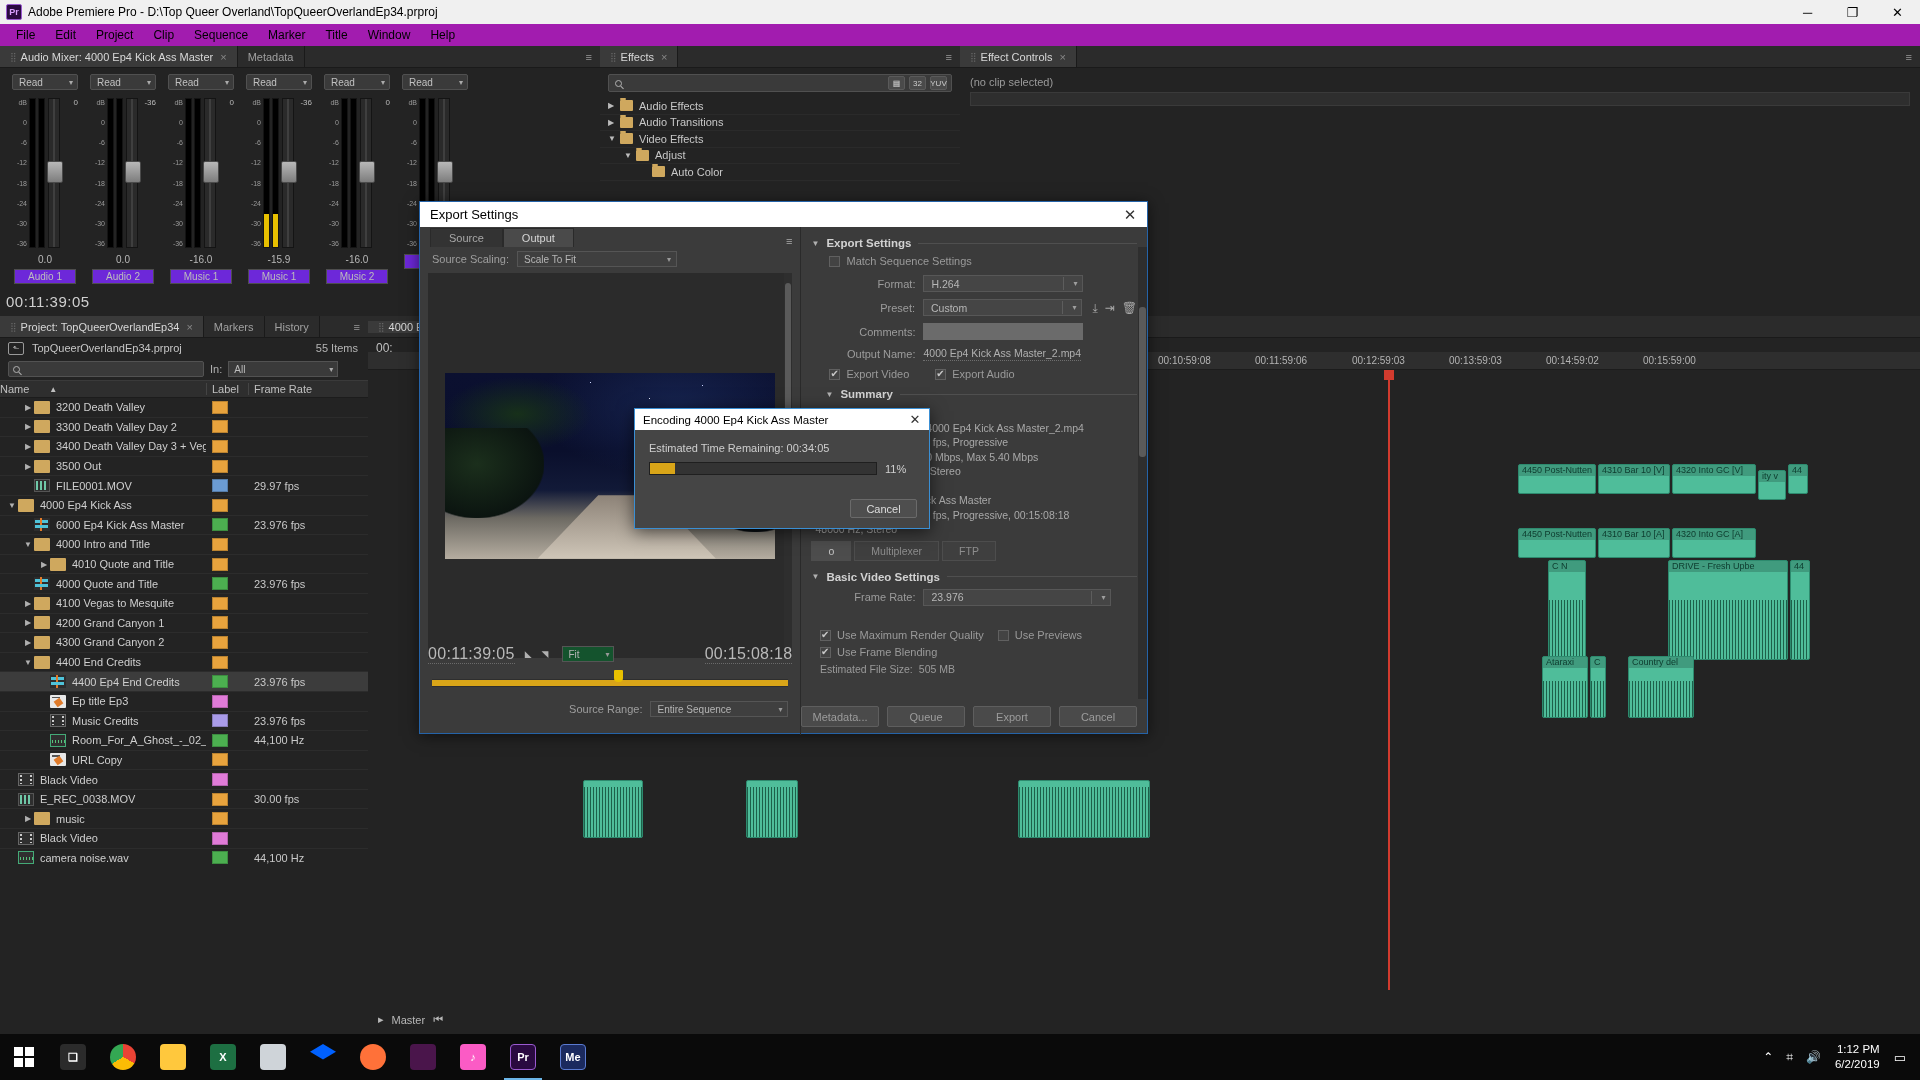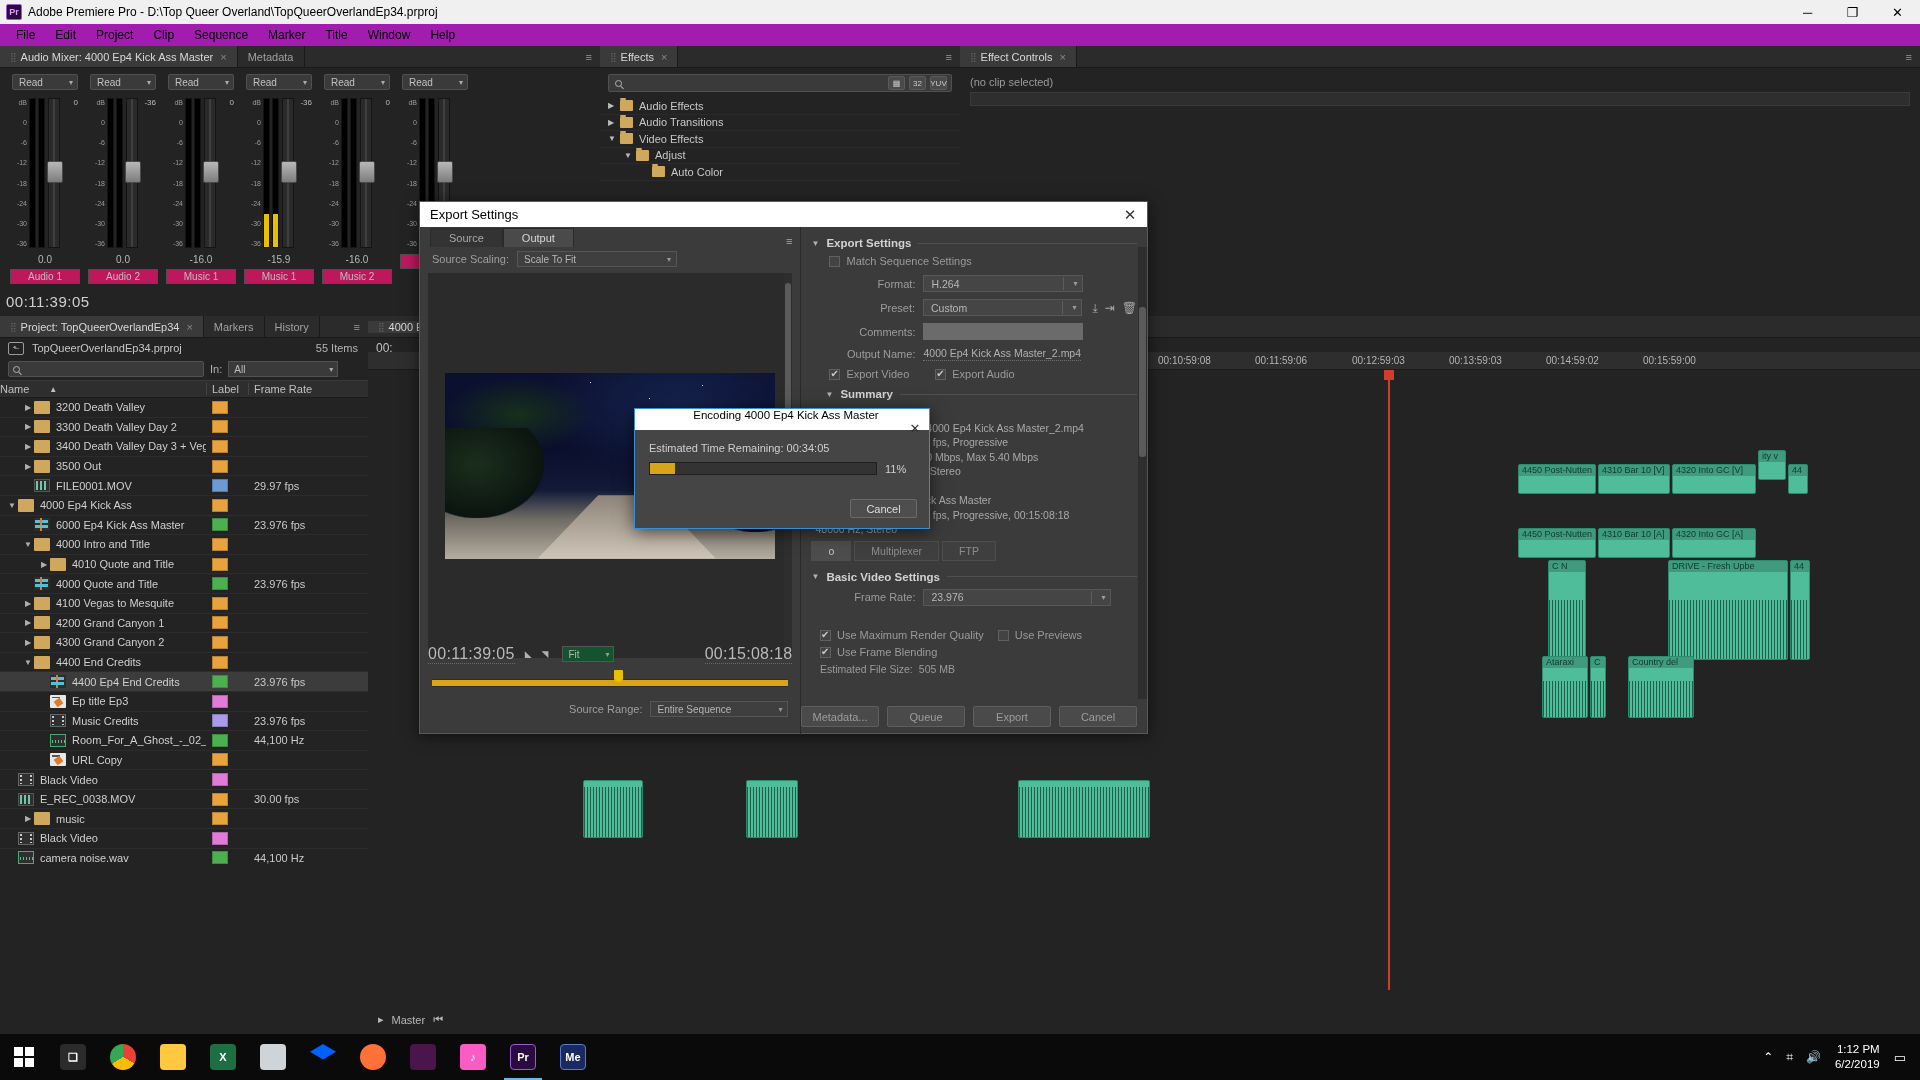--- a/index.html
+++ b/index.html
@@ -94,21 +94,21 @@
   .mx-fader::before{
     content:""; position:absolute; left:50%; top:0; bottom:0; width:1px; background:#555; transform:translateX(-50%);
   }
   .mx-knob {
     position: absolute; left: -2px; width: 16px; height: 22px;
     background: linear-gradient(#b8b8b8,#7d7d7d); border: 1px solid #4a4a4a; border-radius: 2px;
   }
   .mx-db { font-size: 8px; color: #bbb; text-align: right; width: 16px; }
   .mx-val { text-align: center; font-size: 10px; color: #b8b8b8; margin-top: 6px; }
   .mx-name {
-    margin: 4px auto 0; width: 70px; height: 15px; background: #be185d;
+    margin: 4px auto 0; width: 62px; height: 15px; background: #6d28d9;
     border: 1px solid #4e4e4e; font-size: 10px; color: #bdbdbd;
     display: flex; align-items: center; justify-content: center;
   }
   .mx-tc {
     position: absolute; left: 6px; bottom: 6px; font-size: 15px; color: #d0d0d0;
     letter-spacing: 0.5px;
   }
   .mx-transport{
     position:absolute; right: 10px; bottom: 8px; display:flex; gap:12px; color:#b0b0b0; font-size:11px; align-items:center;
   }
@@ -390,21 +390,21 @@
   .ed-rscroll i{ position:absolute; left:1px; right:1px; top:60px; height:150px; background:#5a5a5a; border-radius:3px;}
 
   
   #encoding-dialog {
     position: absolute; left: 634px; top: 362px; width: 296px; height: 121px;
     background: #454545; border: 1px solid #3a8fd4; z-index: 90;
     box-shadow: 0 3px 16px rgba(0,0,0,0.6);
   }
   .enc-title {
     height: 21px; background: #fff; display: flex; align-items: center;
-    padding-left: 8px; font-size: 11.5px; color: #000; flex-direction: column;
+    padding-left: 8px; font-size: 11.5px; color: #000;
   }
   .enc-close {
     margin-left: auto; width: 28px; height: 21px; display: flex;
     align-items: center; justify-content: center; font-size: 13px; color: #333;
   }
   .enc-body { padding: 12px 14px 0; }
   .enc-eta { font-size: 11px; color: #cfcfcf; margin-bottom: 8px; }
   .enc-barrow { display: flex; align-items: center; gap: 8px; }
   .enc-bar {
     flex: 1; height: 13px; background: #333; border: 1px solid #1f1f1f; position: relative;
@@ -1077,21 +1077,21 @@
         <div id="tl-clips">
             <div class="clip video" style="left: 1150px; top: 94px; width: 78px; height: 30px;">
               <div class="chdr">4450 Post-Nutten</div>
             </div>
             <div class="clip video" style="left: 1230px; top: 94px; width: 72px; height: 30px;">
               <div class="chdr">4310 Bar 10 [V]</div>
             </div>
             <div class="clip video" style="left: 1304px; top: 94px; width: 84px; height: 30px;">
               <div class="chdr">4320 Into GC [V]</div>
             </div>
-            <div class="clip video" style="left: 1390px; top: 80px; width: 28px; height: 30px;">
+            <div class="clip video" style="left: 1390px; top: 100px; width: 28px; height: 30px;">
               <div class="chdr">ity v</div>
             </div>
             <div class="clip video" style="left: 1420px; top: 94px; width: 20px; height: 30px;">
               <div class="chdr">44</div>
             </div>
             <div class="clip video" style="left: 1150px; top: 158px; width: 78px; height: 30px;">
               <div class="chdr">4450 Post-Nutten</div>
             </div>
             <div class="clip video" style="left: 1230px; top: 158px; width: 72px; height: 30px;">
               <div class="chdr">4310 Bar 10 [A]</div>

